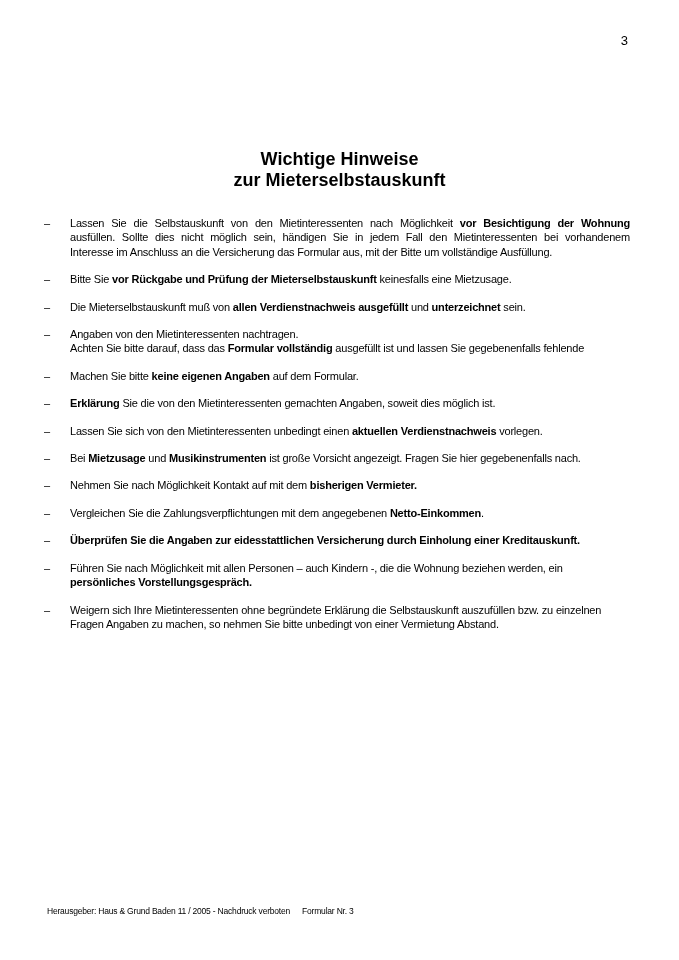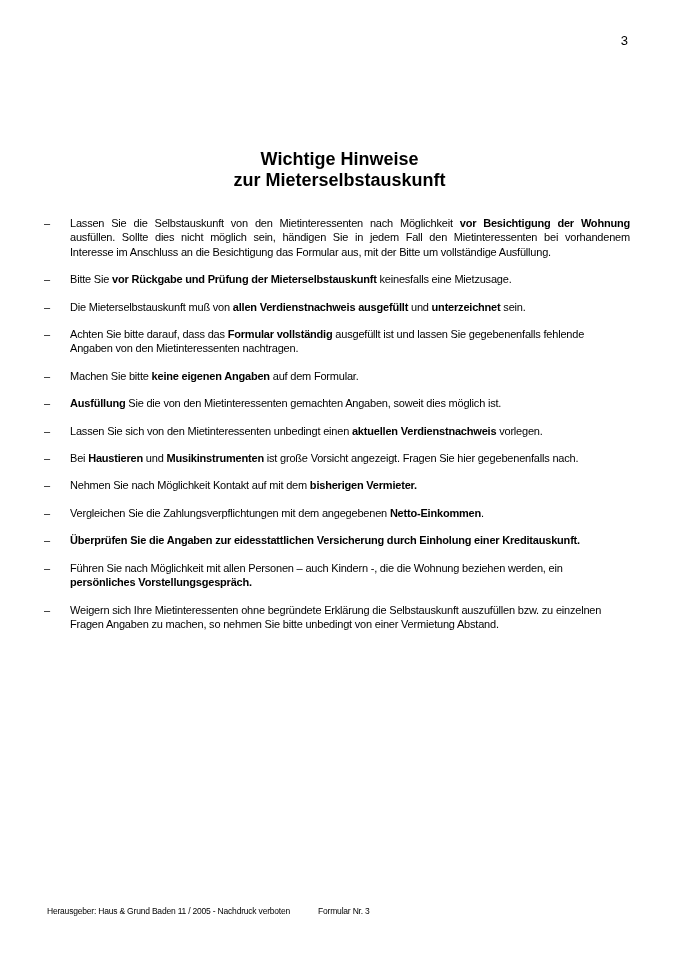--- a/index.html
+++ b/index.html
@@ -57,84 +57,84 @@
   .b { font-weight: bold; }
   .footer {
     position: absolute;
     top: 906px;
     left: 47px;
     font-size: 8.5px;
     line-height: 11px;
     letter-spacing: -0.2px;
     white-space: nowrap;
   }
-  .footer .gap { margin-left: 28px; }
+  .footer .gap { margin-left: 12px; }
 </style>
 </head>
 <body>
 
 <div class="page">
 
   <div class="page-number">3</div>
 
   <div class="doc-title">
     <div>Wichtige Hinweise</div>
     <div>zur Mieterselbstauskunft</div>
   </div>
 
   <div class="hints">
       <div class="hint-row">
         <span class="dash">–</span>
         <div class="hint-text">
           <div class="hint-line jl"><span>Lassen Sie die Selbstauskunft von den Mietinteressenten nach Möglichkeit </span><span class="b">vor Besichtigung der Wohnung</span></div>
           <div class="hint-line jl"><span>ausfüllen. Sollte dies nicht möglich sein, händigen Sie in jedem Fall den Mietinteressenten bei vorhandenem</span></div>
-          <div class="hint-line"><span>Interesse im Anschluss an die Besichtigung das Formular aus, mit der Bitte um vollständige Ausfüllung.</span></div>
+          <div class="hint-line"><span>Interesse im Anschluss an die Versicherung das Formular aus, mit der Bitte um vollständige Ausfüllung.</span></div>
         </div>
       </div>
       <div class="hint-row">
         <span class="dash">–</span>
         <div class="hint-text">
           <div class="hint-line"><span>Bitte Sie </span><span class="b">vor Rückgabe und Prüfung der Mieterselbstauskunft</span><span> keinesfalls eine Mietzusage.</span></div>
         </div>
       </div>
       <div class="hint-row">
         <span class="dash">–</span>
         <div class="hint-text">
           <div class="hint-line"><span>Die Mieterselbstauskunft muß von </span><span class="b">allen Verdienstnachweis ausgefüllt</span><span> und </span><span class="b">unterzeichnet</span><span> sein.</span></div>
         </div>
       </div>
       <div class="hint-row">
         <span class="dash">–</span>
         <div class="hint-text">
+          <div class="hint-line"><span>Angaben von den Mietinteressenten nachtragen.</span></div>
           <div class="hint-line"><span>Achten Sie bitte darauf, dass das </span><span class="b">Formular vollständig</span><span> ausgefüllt ist und lassen Sie gegebenenfalls fehlende</span></div>
-          <div class="hint-line"><span>Angaben von den Mietinteressenten nachtragen.</span></div>
         </div>
       </div>
       <div class="hint-row">
         <span class="dash">–</span>
         <div class="hint-text">
           <div class="hint-line"><span>Machen Sie bitte </span><span class="b">keine eigenen Angaben</span><span> auf dem Formular.</span></div>
         </div>
       </div>
       <div class="hint-row">
         <span class="dash">–</span>
         <div class="hint-text">
-          <div class="hint-line"><span class="b">Ausfüllung</span><span> Sie die von den Mietinteressenten gemachten Angaben, soweit dies möglich ist.</span></div>
+          <div class="hint-line"><span class="b">Erklärung</span><span> Sie die von den Mietinteressenten gemachten Angaben, soweit dies möglich ist.</span></div>
         </div>
       </div>
       <div class="hint-row">
         <span class="dash">–</span>
         <div class="hint-text">
           <div class="hint-line"><span>Lassen Sie sich von den Mietinteressenten unbedingt einen </span><span class="b">aktuellen Verdienstnachweis</span><span> vorlegen.</span></div>
         </div>
       </div>
       <div class="hint-row">
         <span class="dash">–</span>
         <div class="hint-text">
-          <div class="hint-line"><span>Bei </span><span class="b">Haustieren</span><span> und </span><span class="b">Musikinstrumenten</span><span> ist große Vorsicht angezeigt. Fragen Sie hier gegebenenfalls nach.</span></div>
+          <div class="hint-line"><span>Bei </span><span class="b">Mietzusage</span><span> und </span><span class="b">Musikinstrumenten</span><span> ist große Vorsicht angezeigt. Fragen Sie hier gegebenenfalls nach.</span></div>
         </div>
       </div>
       <div class="hint-row">
         <span class="dash">–</span>
         <div class="hint-text">
           <div class="hint-line"><span>Nehmen Sie nach Möglichkeit Kontakt auf mit dem </span><span class="b">bisherigen Vermieter.</span></div>
         </div>
       </div>
       <div class="hint-row">
         <span class="dash">–</span>

